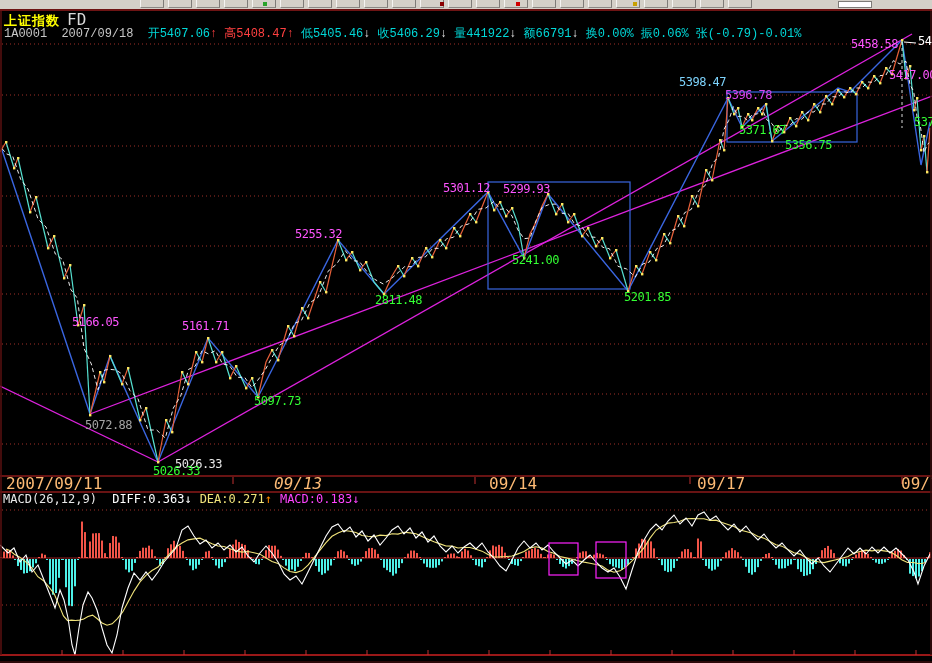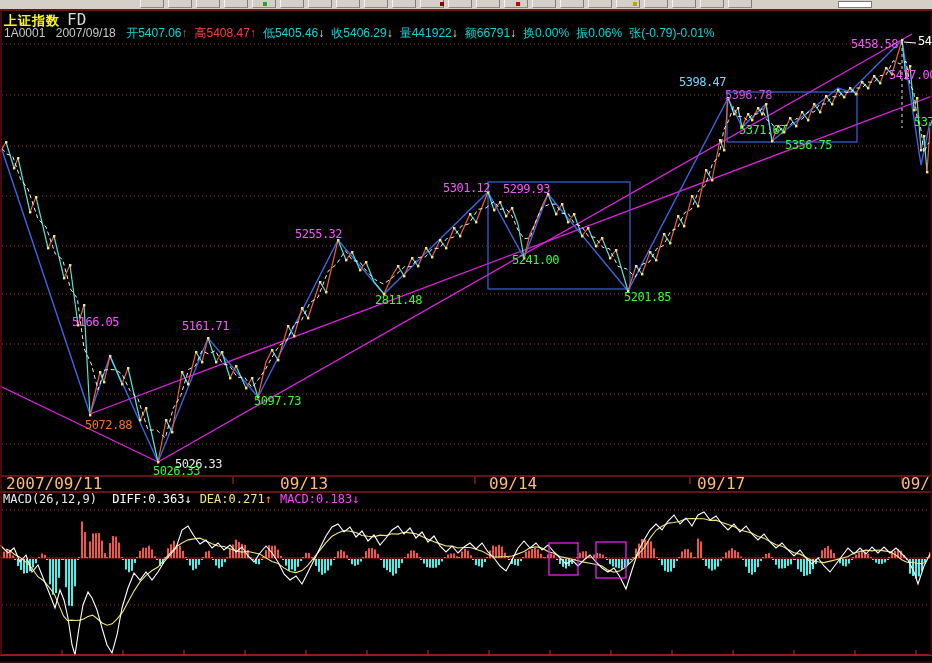--- a/index.html
+++ b/index.html
@@ -10,21 +10,21 @@
   .tbtn{position:absolute;top:0;height:8px;background:#d4d0c8;border-left:1px solid #f5f4f2;
     border-right:1px solid #7e7c78;border-bottom:1px solid #8a8884;box-sizing:border-box;}
   .tdot{position:absolute;top:2px;width:4px;height:4px;}
   .tbox{position:absolute;top:1px;height:7px;background:#fff;border:1px solid #7e7c78;box-sizing:border-box;}
   .tsep{position:absolute;left:0;top:9px;width:932px;height:2px;background:#6e1414;}
   
   .titlebar{position:absolute;left:4px;top:10px;height:15px;white-space:nowrap;}
   .t-main{color:#ffff00;font-size:13px;font-weight:bold;letter-spacing:1px;}
   .t-suf{color:#d8d8d8;font-size:16px;margin-left:7px;font-family:"DejaVu Sans Mono",monospace;}
   .quote{position:absolute;left:4px;top:25px;height:15px;white-space:nowrap;
-    font-family:Liberation Sans, sans-serif;font-size:12px;}
+    font-family:Liberation Mono, monospace;font-size:12px;}
   .quote span{display:inline-block;}
   .q-gap{margin-left:7px;}
   
   svg#cv{position:absolute;left:0;top:0;}
   
   .plabel{position:absolute;font-family:"DejaVu Sans Mono",monospace;font-size:12px;
     letter-spacing:-0.5px;white-space:nowrap;line-height:11px;}
   
   .dlabel{position:absolute;top:478px;color:#fdba74;font-family:"DejaVu Sans Mono",monospace;
     font-size:16px;white-space:nowrap;line-height:12px;}
@@ -741,29 +741,29 @@
       <span class="plabel" style="left: 785px; top: 140px; color: rgb(51, 255, 51);">5356.75</span>
       <span class="plabel" style="left: 443px; top: 183px; color: rgb(255, 85, 255);">5301.12</span>
       <span class="plabel" style="left: 503px; top: 184px; color: rgb(255, 85, 255);">5299.93</span>
       <span class="plabel" style="left: 295px; top: 229px; color: rgb(255, 85, 255);">5255.32</span>
       <span class="plabel" style="left: 512px; top: 255px; color: rgb(51, 255, 51);">5241.00</span>
       <span class="plabel" style="left: 375px; top: 295px; color: rgb(51, 255, 51);">2811.48</span>
       <span class="plabel" style="left: 624px; top: 292px; color: rgb(51, 255, 51);">5201.85</span>
       <span class="plabel" style="left: 72px; top: 317px; color: rgb(255, 85, 255);">5166.05</span>
       <span class="plabel" style="left: 182px; top: 321px; color: rgb(255, 85, 255);">5161.71</span>
       <span class="plabel" style="left: 254px; top: 396px; color: rgb(51, 255, 51);">5097.73</span>
-      <span class="plabel" style="left: 85px; top: 420px; color: #f97316;">5072.88</span>
+      <span class="plabel" style="left: 85px; top: 420px; color: #a3a3a3;">5072.88</span>
       <span class="plabel" style="left: 175px; top: 459px; color: rgb(232, 232, 232);">5026.33</span>
       <span class="plabel" style="left: 153px; top: 466px; color: rgb(51, 255, 51);">5026.33</span>
       <span class="plabel" style="left: 914px; top: 117px; color: rgb(51, 255, 51);">537</span>
     </div>
 
   <div id="dates">
       <span class="dlabel" style="left: 6px;">2007/09/11</span>
-      <span class="dlabel" style="left: 280px;">09/13</span>
+      <span class="dlabel" style="left: 274px; font-style: italic;">09/13</span>
       <span class="dlabel" style="left: 489px;">09/14</span>
       <span class="dlabel" style="left: 697px;">09/17</span>
       <span class="dlabel" style="left: 901px;">09/18</span>
     </div>
 
   <div class="macdbar">
     <span id="macdname" style="color: rgb(232, 232, 232);">MACD(26,12,9)</span>
     <span id="macditems"><span style="margin-left: 8px;"><span style="color: rgb(255, 255, 255);">DIFF:0.363</span><span style="color: rgb(255, 255, 255);">↓</span></span><span style="margin-left: 8px;"><span style="color: rgb(240, 227, 122);">DEA:0.271</span><span style="color: rgb(255, 138, 0);">↑</span></span><span style="margin-left: 8px;"><span style="color: rgb(255, 68, 255);">MACD:0.183</span><span style="color: rgb(255, 68, 255);">↓</span></span></span>
   </div>
 

